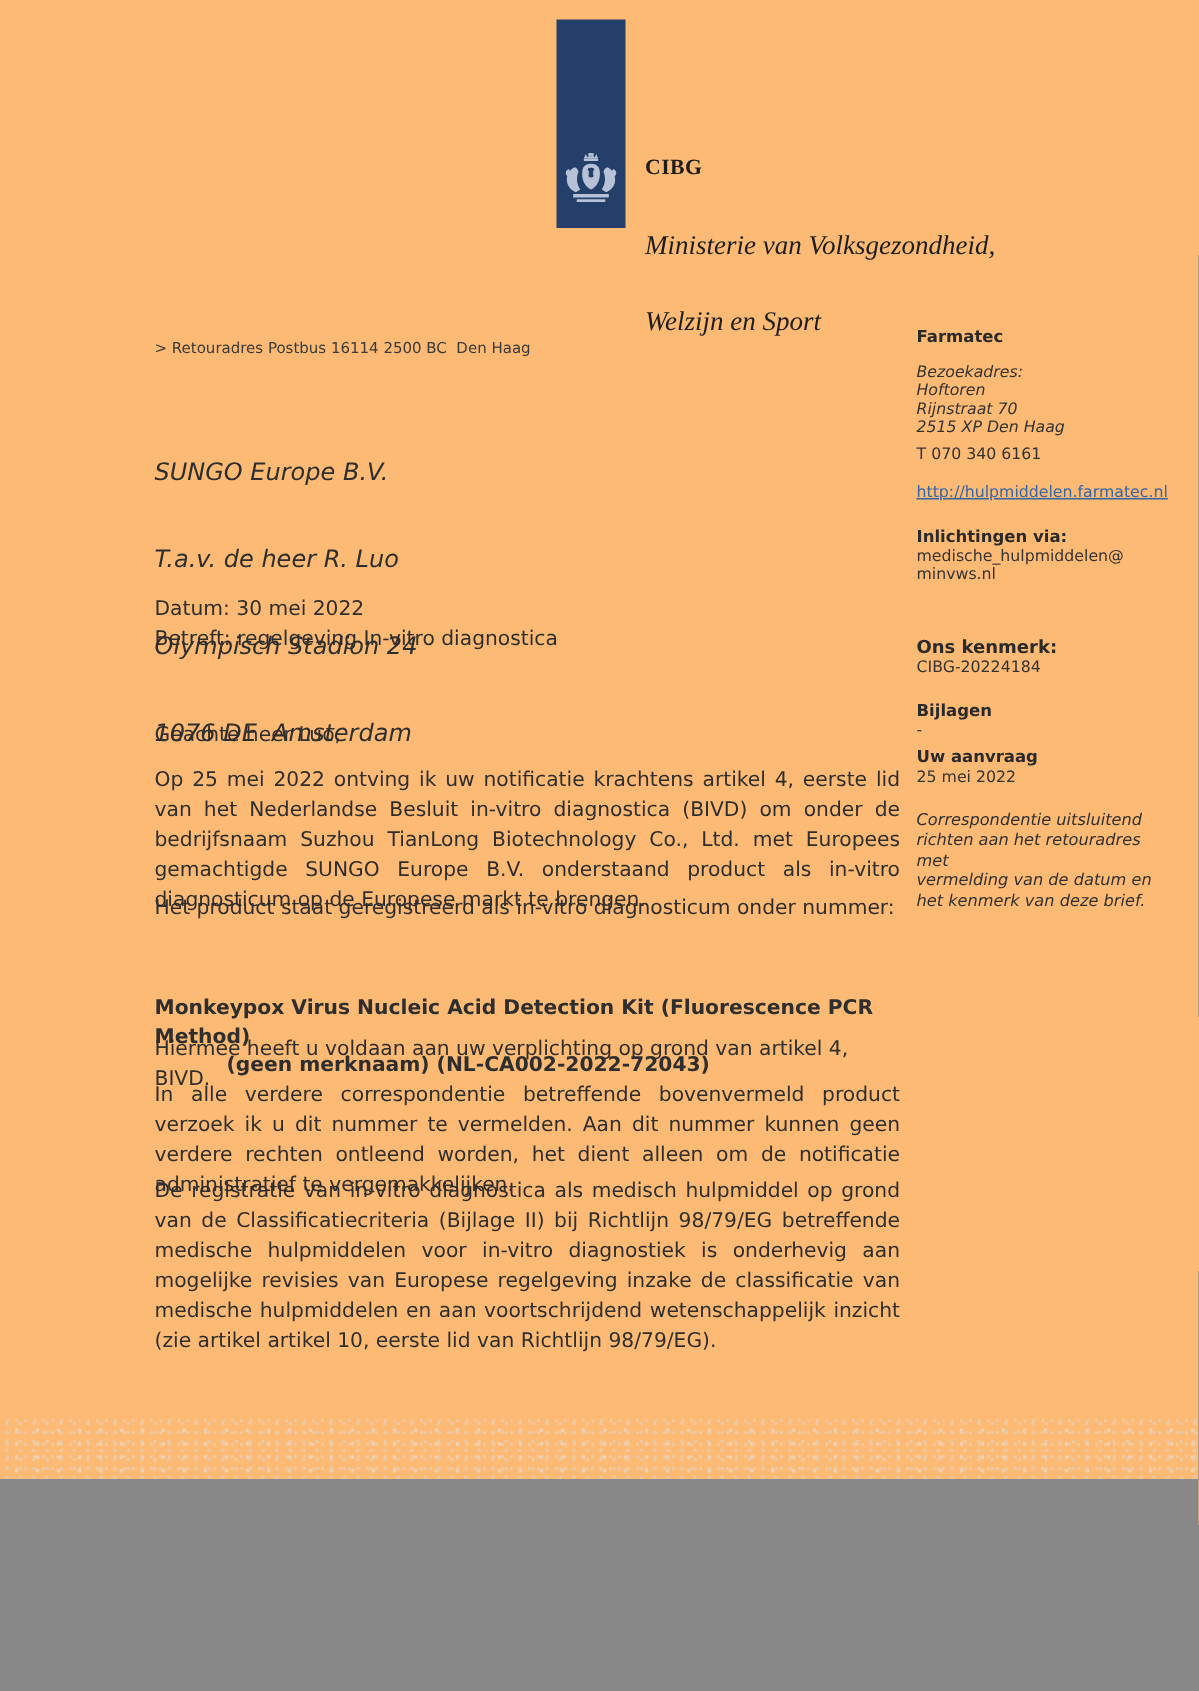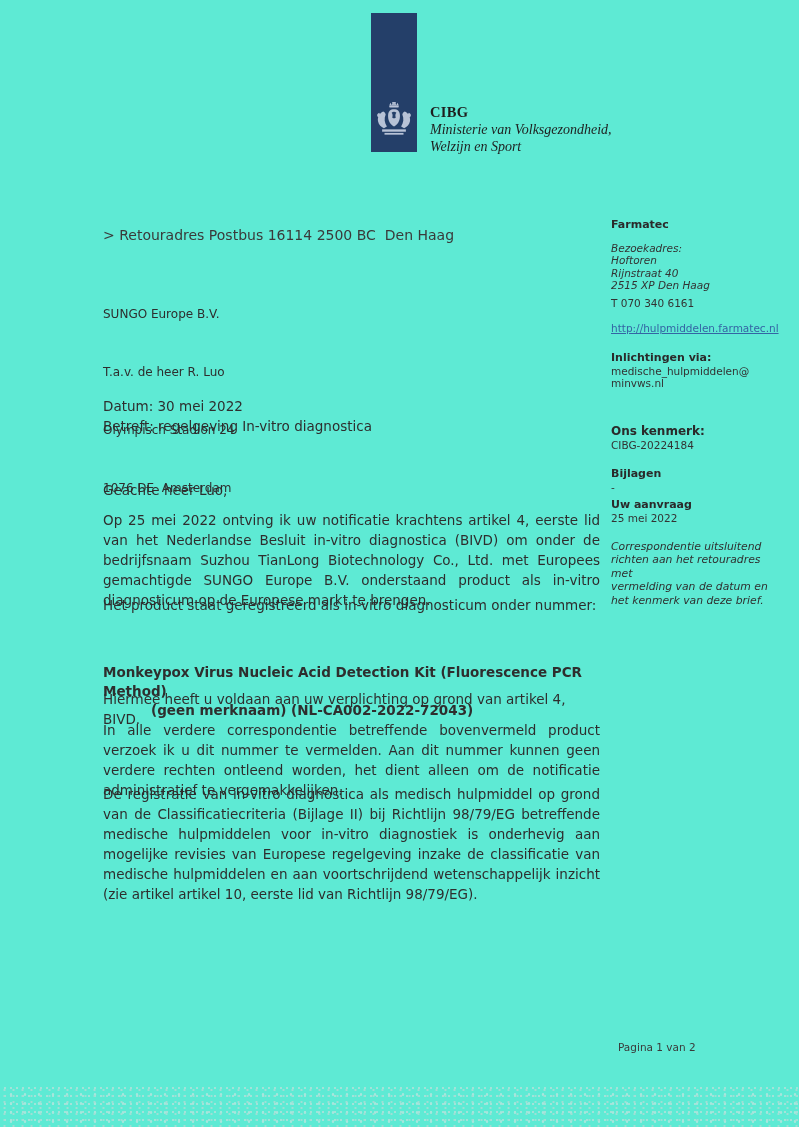--- a/index.html
+++ b/index.html
@@ -1,45 +1,45 @@
 <!DOCTYPE html>
 <html><head>
 <meta charset="utf-8">
 <style>
   html, body { margin: 0; padding: 0; background: #888; }
   .page {
     position: relative;
-    width: 799px; height: 1127px;
+    width: 799px; height: 986px;
     margin: 0 auto;
-    background: #5eead4;
+    background: #fdba74;
     font-family: "DejaVu Sans", "Liberation Sans", sans-serif;
     color: #2e2e2e;
     overflow: hidden;
   }
   .abs { position: absolute; }
 
   
   .logo-bar {
     left: 371px; top: 13px; width: 46px; height: 139px;
     display: flex; align-items: flex-end; justify-content: center;
   }
   .logo-bar svg.emblem { width: 38px; height: 44px; margin-bottom: 6px; }
   .logo-text { left: 430px; top: 104px; line-height: 17px; white-space: nowrap; }
   .logo-org {
     font-family: "Liberation Serif", "DejaVu Serif", serif;
     font-weight: 600; font-size: 14.5px; color: #1e1e1e; letter-spacing: .3px;
   }
   .logo-ministry {
     font-family: "Liberation Serif", "DejaVu Serif", serif;
-    font-style: italic; font-size: 14px; color: #1e1e1e;
+    font-style: italic; font-size: 18px; color: #1e1e1e; margin-top: 34px;
   }
 
   
-  .retouradres { left: 103px; top: 227px; font-size: 14px; color: #3a3a3a; white-space: pre; }
-  .recipient  { left: 103px; top: 266px; font-size: 12px; line-height: 19.4px; white-space: pre; }
+  .retouradres { left: 103px; top: 227px; font-size: 10px; color: #3a3a3a; white-space: pre; }
+  .recipient  { left: 103px; top: 266px; font-size: 16px; line-height: 19.4px; white-space: pre; font-style: italic; }
   .meta       { left: 103px; top: 397px; font-size: 13.5px; line-height: 19.5px; }
 
   
   .bodytext { font-size: 13.5px; line-height: 20px; width: 497px; color: #2e2e2e; }
   .jus { text-align: justify; }
   .salutation { left: 103px; top: 480px; }
   .p1 { left: 103px; top: 510px; }
   .p2 { left: 103px; top: 595px; }
   .product { left: 103px; top: 622px; font-weight: bold; line-height: 19px; margin-top: 41px; }
   .product .indent { padding-left: 48px; }
@@ -139,21 +139,21 @@
 
   <div class="abs bodytext p3">Hiermee heeft u voldaan aan uw verplichting op grond van artikel 4, BIVD.</div>
   <div class="abs bodytext jus p4">In alle verdere correspondentie betreffende bovenvermeld product verzoek ik u dit nummer te vermelden. Aan dit nummer kunnen geen verdere rechten ontleend worden, het dient alleen om de notificatie administratief te vergemakkelijken.</div>
   <div class="abs bodytext jus p5">De registratie van in-vitro diagnostica als medisch hulpmiddel op grond van de Classificatiecriteria (Bijlage II) bij Richtlijn 98/79/EG betreffende medische hulpmiddelen voor in-vitro diagnostiek is onderhevig aan mogelijke revisies van Europese regelgeving inzake de classificatie van medische hulpmiddelen en aan voortschrijdend wetenschappelijk inzicht (zie artikel artikel 10, eerste lid van Richtlijn 98/79/EG).</div>
 
   <div class="abs side side-b dept">Farmatec</div>
 
   <div class="abs side visit">
     <div>Bezoekadres:</div>
     <div>Hoftoren</div>
-    <div>Rijnstraat 40</div>
+    <div>Rijnstraat 70</div>
     <div>2515 XP Den Haag</div>
   </div>
 
   <div class="abs side phone">T 070 340 6161</div>
 
   <div class="abs side weblink" style="color:#3465a4">http://hulpmiddelen.farmatec.nl</div>
 
   <div class="abs side side-b info-label">Inlichtingen via:</div>
   <div class="abs side info-val">
     <div>medische_hulpmiddelen@</div>

